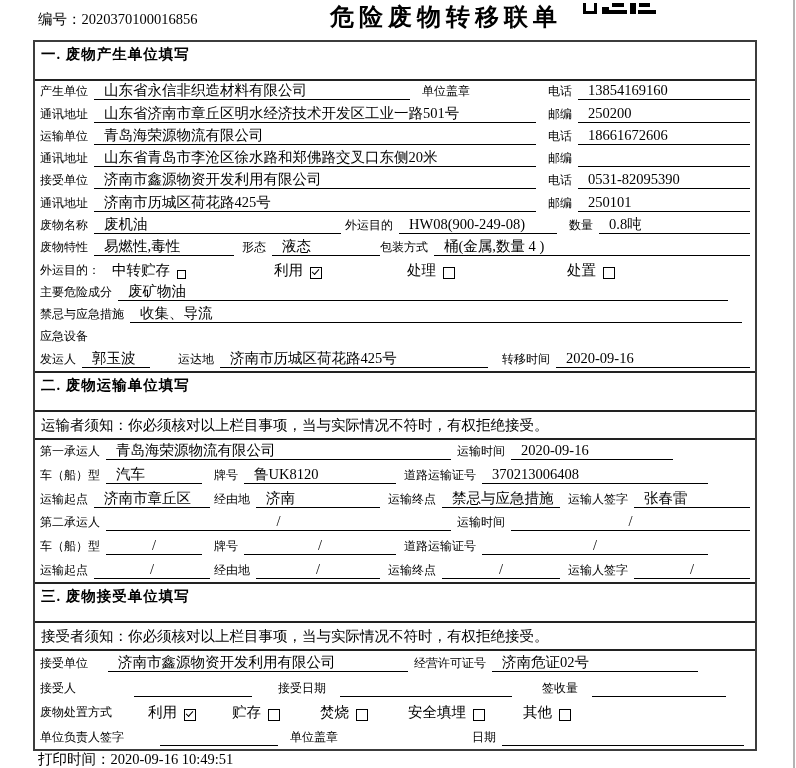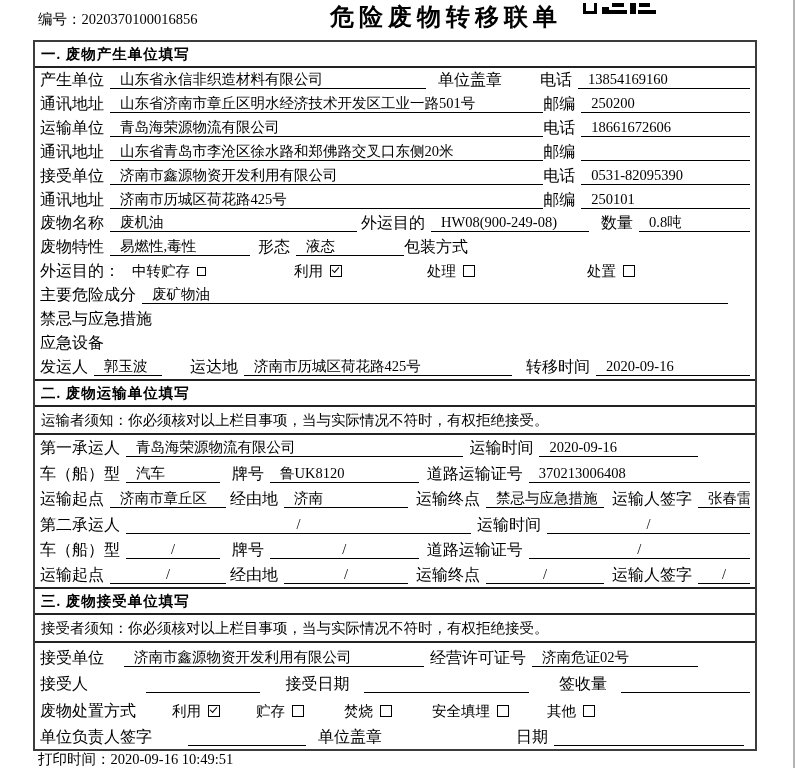--- a/index.html
+++ b/index.html
@@ -10,31 +10,31 @@
   }
   .edge { position:absolute; right:1px; top:0; width:2px; height:100%; background:#b4b4b4; }
   .serial { position:absolute; left:38px; top:10px; font-size:14.5px; white-space:nowrap; }
   .doc-title { position:absolute; left:330px; top:1px; font-size:24px; font-weight:bold; letter-spacing:5px; white-space:nowrap; }
   .qr { position:absolute; left:583px; top:0; }
   .form {
     position:absolute; left:33px; top:40px; width:724px; height:711px;
     border:2px solid #3c3c3c; box-sizing:border-box;
     display:flex; flex-direction:column; background:#fff;
   }
-  .sec-head { font-weight:bold; font-size:14.5px; letter-spacing:1px; padding:4px 6px 3px; border-bottom:2px solid #222; line-height:17px; }
+  .sec-head { font-weight:bold; font-size:14.5px; letter-spacing:1px; padding:4px 6px 16px; border-bottom:2px solid #222; line-height:17px; }
   .sec-head.mid { border-top:2px solid #222; }
   .notice { font-size:14.5px; padding:5px 6px 4px; border-bottom:2px solid #222; line-height:17px; }
   .row { display:flex; align-items:flex-end; padding:0 5px 3px 5px; height:24px; box-sizing:border-box; overflow:hidden; }
   .row.s2 { height:25.5px; }
   .row.s3 { height:26.5px; }
-  .lb { white-space:nowrap; line-height:18px; padding-right:6px; font-size:16px; }
+  .lb { white-space:nowrap; line-height:18px; padding-right:6px; font-size:12px; }
   .uv { border-bottom:1px solid #000; height:19px; line-height:19px; font-size:14.5px; padding-left:10px; white-space:nowrap; box-sizing:border-box; overflow:hidden; }
   .uv.ctr { text-align:center; padding-left:0; }
   .fx { flex:1; }
-  .cbi { display:flex; align-items:center; white-space:nowrap; line-height:18px; font-size:14.5px; }
+  .cbi { display:flex; align-items:flex-end; white-space:nowrap; line-height:18px; font-size:14.5px; }
   .cb { display:inline-block; width:12px; height:12px; border:1.5px solid #000; margin-left:7px; position:relative; box-sizing:border-box; background:#fff; }
   .cb.sm { width:9px; height:9px; }
   .cb.on::after {
     content:""; position:absolute; left:1px; top:1px; width:6px; height:3px;
     border-left:1.6px solid #000; border-bottom:1.6px solid #000; transform:rotate(-48deg);
   }
   .print { position:absolute; left:38px; top:750px; font-size:14.5px; white-space:nowrap; }
 </style>
 </head>
 <body>
@@ -118,20 +118,21 @@
       <span class="lb" style="margin-left:12px">数量</span>
       <span class="uv fx">0.8吨</span>
     </div>
 
     <div class="row">
       <span class="lb">废物特性</span>
       <span class="uv" style="width:140px">易燃性,毒性</span>
       <span class="lb" style="margin-left:8px">形态</span>
       <span class="uv" style="width:108px">液态</span>
       <span class="lb" style="margin-left:0">包装方式</span>
+      <span class="uv fx">桶(金属,数量 4 )</span>
     </div>
 
     <div class="row">
       <span class="lb">外运目的：</span>
       <span class="cbi" style="margin-left:6px">
         <span>中转贮存</span>
         <span class="cb sm"></span>
       </span>
       <span class="cbi" style="margin-left:88px">
         <span>利用</span>
@@ -147,20 +148,21 @@
       </span>
     </div>
 
     <div class="row">
       <span class="lb">主要危险成分</span>
       <span class="uv fx" style="margin-right:22px">废矿物油</span>
     </div>
 
     <div class="row">
       <span class="lb">禁忌与应急措施</span>
+      <span class="uv fx" style="margin-right:8px">收集、导流</span>
     </div>
 
     <div class="row">
       <span class="lb">应急设备</span>
     </div>
 
     <div class="row">
       <span class="lb">发运人</span>
       <span class="uv" style="width:68px">郭玉波</span>
       <span class="lb" style="margin-left:28px">运达地</span>

